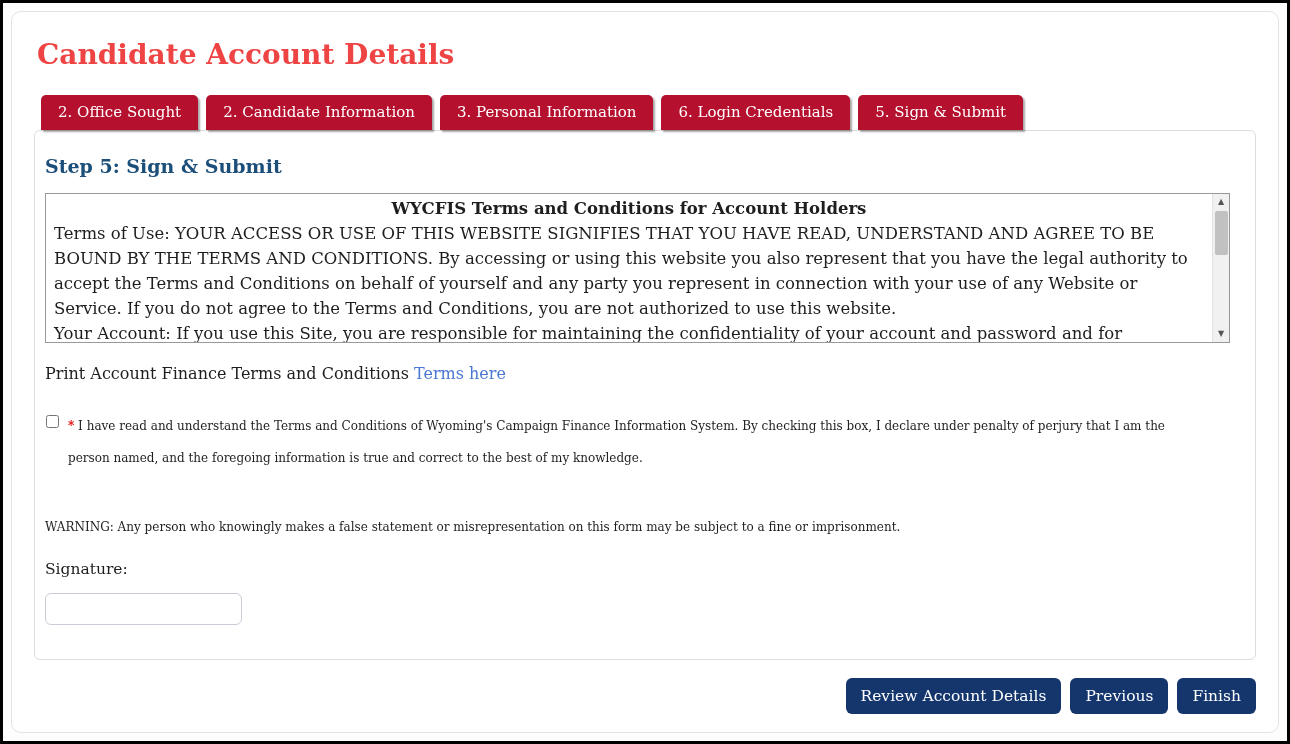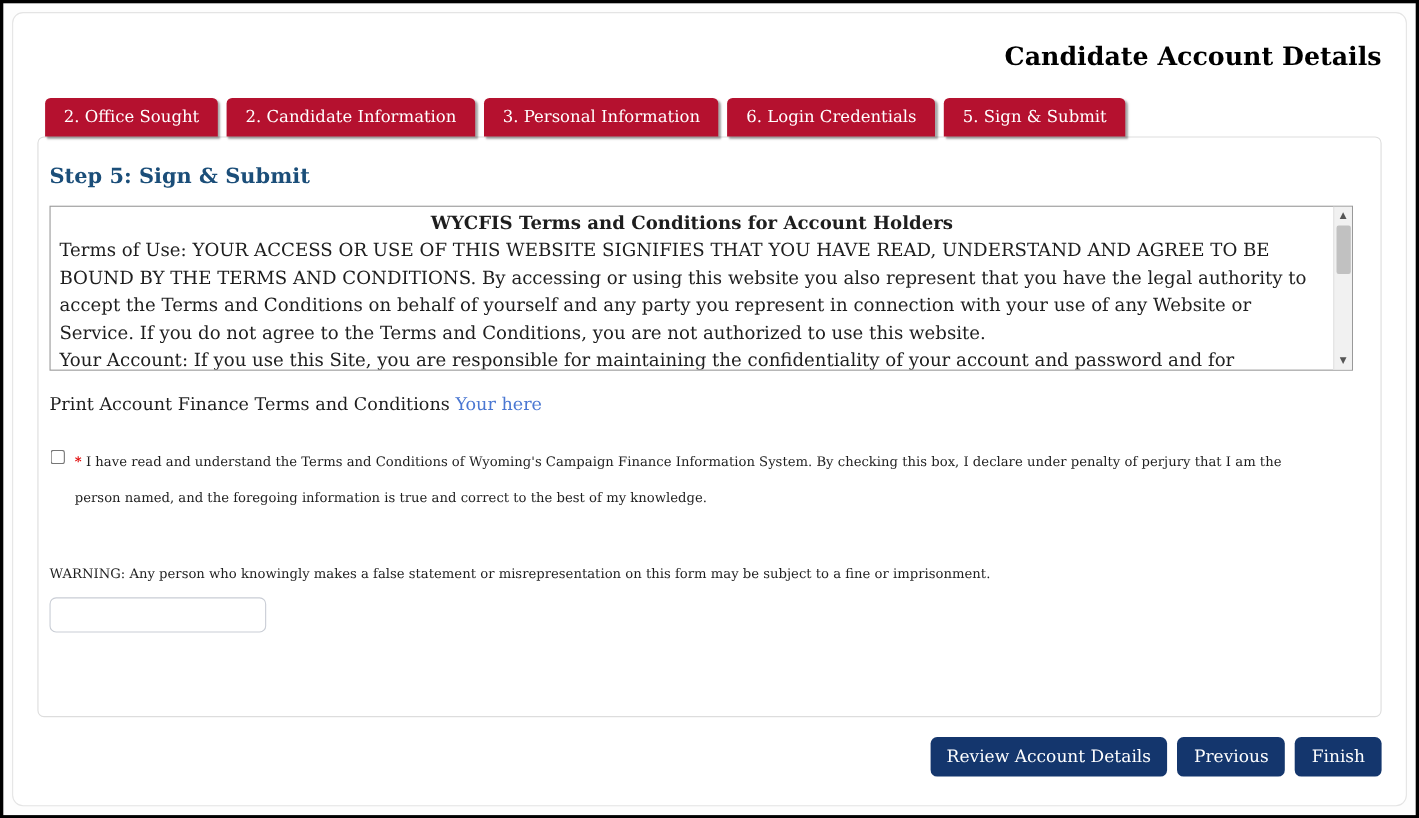--- a/index.html
+++ b/index.html
@@ -17,25 +17,24 @@
   }
   .card {
     width: 100%; height: 100%;
     background: #fff;
     border: 1px solid #e4e4e4;
     border-radius: 10px;
     padding: 26px 22px 0 22px;
     position: relative;
   }
   .page-title {
-    font-size: 23px;
+    font-size: 28px;
     font-weight: bold;
-    color: #000000;
+    color: #ef4444;
     margin: 0 0 24px 3px;
-    text-align: right;
   }
   .tabs { display: flex; gap: 8px; margin-left: 7px; }
   .tab {
     background: #b5112f;
     color: #fff;
     font-size: 15px;
     padding: 8px 17px 9px 17px;
     border-radius: 5px 5px 0 0;
     box-shadow: 2px 2px 2px rgba(0,0,0,0.35);
     cursor: pointer;
@@ -149,33 +148,34 @@
         </div>
         <div class="sbar">
           <div class="sarrow up">▲</div>
           <div class="sthumb"></div>
           <div class="sarrow down">▼</div>
         </div>
       </div>
 
       <div class="print-line">
         <span>Print Account Finance Terms and Conditions</span>
-        <a href="#">Your here</a>
+        <a href="#">Terms here</a>
       </div>
 
       <div class="agree-row">
         <input type="checkbox" style="">
         <div class="agree-text">
           <span class="req">*</span>
           <span>I have read and understand the Terms and Conditions of Wyoming's Campaign Finance Information System. By checking this box, I declare under penalty of perjury that I am the person named, and the foregoing information is true and correct to the best of my knowledge.</span>
         </div>
       </div>
 
       <p class="warning">WARNING: Any person who knowingly makes a false statement or misrepresentation on this form may be subject to a fine or imprisonment.</p>
 
+      <p class="sig-label">Signature:</p>
 
 
       <input class="sig-input" type="text" value="" style="">
     </div>
 
     <div class="btn-row">
       <button class="btn">Review Account Details</button>
       <button class="btn">Previous</button>
       <button class="btn">Finish</button>
     </div>

